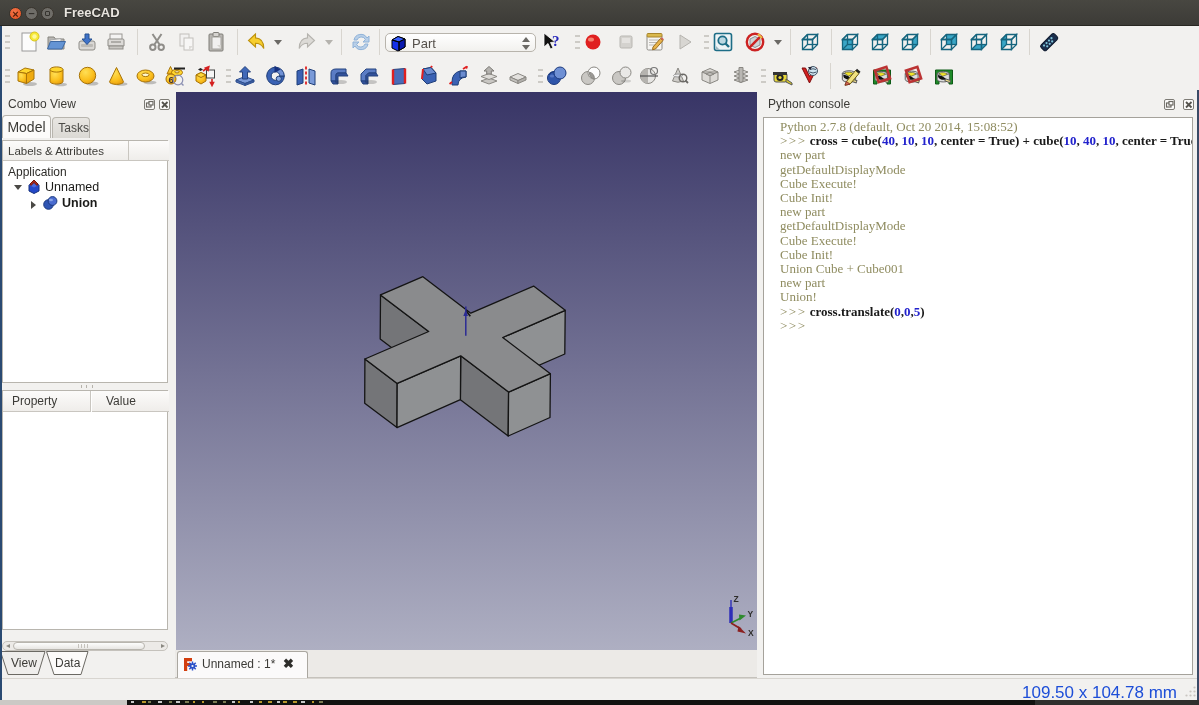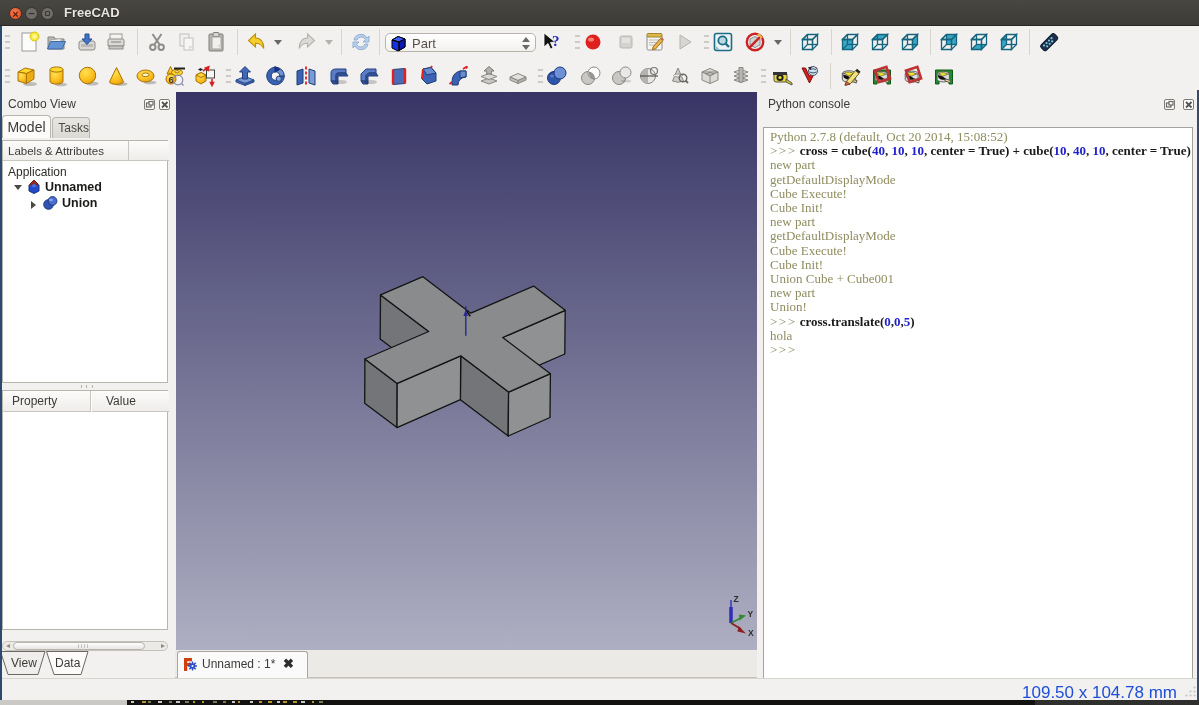--- a/index.html
+++ b/index.html
@@ -527,21 +527,21 @@
     <div class="abs" style="left:2px;top:50px;width:166px;height:243px;background:#fff;border:1px solid #b8b5ae">
       <div class="abs" style="left:0;top:0;width:126px;height:20px;background:linear-gradient(#fcfbfa,#efedea);border-right:1px solid #c9c6c0;border-bottom:1px solid #c9c6c0;font-size:11.5px;color:#3c3b37;line-height:20px;padding-left:5px">Labels &amp; Attributes</div>
       <div class="abs" style="left:126px;top:0;width:40px;height:20px;background:linear-gradient(#fcfbfa,#efedea);border-bottom:1px solid #c9c6c0"></div>
       <div class="abs" style="left:5px;top:24px;font-size:12px;color:#2e2d2a">Application</div>
       <div class="abs" style="left:11px;top:44px;width:0;height:0;border-left:4px solid transparent;border-right:4px solid transparent;border-top:5px solid #4a4945"></div>
       <svg class="abs" style="left:24px;top:38px" width="14" height="15" viewBox="0 0 14 15">
         <polygon points="2,6 7,3.5 12,6 12,12 7,14.5 2,12" fill="#2448c8" stroke="#16307e"></polygon>
         <polygon points="2,6 7,3.5 12,6 7,8.5" fill="#4a6ce0"></polygon>
         <path d="M3 5 L7 1 L11 5 L10 6.5 L7 3.5 L4 6.5 Z" fill="#b02a1a" stroke="#701508"></path>
       </svg>
-      <div class="abs" style="left:42px;top:39px;font-size:12.5px;font-weight:bold;color:#1a1a18">Unnamed</div>
+      <div class="abs" style="left:42px;top:39px;font-size:12.5px;font-weight:normal;color:#1a1a18">Unnamed</div>
       <div class="abs" style="left:28px;top:60px;width:0;height:0;border-top:4px solid transparent;border-bottom:4px solid transparent;border-left:5px solid #4a4945"></div>
       <svg class="abs" style="left:40px;top:55px" width="15" height="14" viewBox="0 0 15 14">
         <circle cx="5.5" cy="8.5" r="4.8" fill="#2f55b4" stroke="#1c3a80"></circle>
         <circle cx="9.5" cy="5" r="4.4" fill="#4a6cd0" stroke="#1c3a80"></circle>
         <ellipse cx="8" cy="4" rx="2" ry="1.3" fill="#8aa4e8"></ellipse>
       </svg>
       <div class="abs" style="left:59px;top:55px;font-size:12.5px;font-weight:bold;color:#1a1a18">Union</div>
     </div>
     <div class="abs" style="left:81px;top:295px;width:12px;height:3px;border-left:1px solid #b5b2ab;border-right:1px solid #b5b2ab;background:linear-gradient(90deg,transparent 45%,#b5b2ab 45%,#b5b2ab 55%,transparent 55%)"></div>
     <div class="abs" style="left:2px;top:300px;width:166px;height:240px;background:#fff;border:1px solid #b8b5ae">
@@ -608,36 +608,35 @@
 </div>
 <div class="abs" style="left:762px;top:90px;width:437px;height:588px;background:#f2f1ef">
     <div class="abs" style="left:6px;top:7px;font-size:12px;color:#3c3b37">Python console</div>
     <svg class="abs" style="left:402px;top:9px" width="31" height="12" viewBox="0 0 31 12">
       <rect x="0.5" y="0.5" width="10" height="10" rx="1.5" fill="#fcfbfa" stroke="#7d7b75"></rect>
       <rect x="2.5" y="4" width="4.5" height="4" fill="none" stroke="#6b6963" stroke-width="1.2"></rect>
       <rect x="5" y="2.5" width="4" height="3.5" fill="#fcfbfa" stroke="#6b6963" stroke-width="1.2"></rect>
       <rect x="19.5" y="0.5" width="10" height="10" rx="1.5" fill="#fcfbfa" stroke="#7d7b75"></rect>
       <path d="M22 3 L27.5 8.5 M27.5 3 L22 8.5" stroke="#55534d" stroke-width="1.8"></path>
     </svg>
-    <div class="abs" style="left:1px;top:37px;width:430px;height:558px;background:#fff;border:1px solid #a5a29b;font-family:'Liberation Serif',serif;font-size:13px;line-height:14.2px;color:#8f8c60;padding:2px 0 0 6px;white-space:nowrap;overflow:hidden">
+    <div class="abs" style="left:1px;top:27px;width:430px;height:558px;background:#fff;border:1px solid #a5a29b;font-family:'Liberation Serif',serif;font-size:13px;line-height:14.2px;color:#8f8c60;padding:2px 0 0 16px;white-space:nowrap;overflow:hidden">
       <div>Python 2.7.8 (default, Oct 20 2014, 15:08:52)</div>
       <div><span style="letter-spacing:1.5px">&gt;&gt;&gt;</span> <b style="color:#1a1a1a">cross = cube(</b><b style="color:#2222cc">40</b><b style="color:#1a1a1a">, </b><b style="color:#2222cc">10</b><b style="color:#1a1a1a">, </b><b style="color:#2222cc">10</b><b style="color:#1a1a1a">, center = True) + cube(</b><b style="color:#2222cc">10</b><b style="color:#1a1a1a">, </b><b style="color:#2222cc">40</b><b style="color:#1a1a1a">, </b><b style="color:#2222cc">10</b><b style="color:#1a1a1a">, center = True)</b></div>
       <div>new part</div>
       <div>getDefaultDisplayMode</div>
       <div>Cube Execute!</div>
       <div>Cube Init!</div>
       <div>new part</div>
       <div>getDefaultDisplayMode</div>
       <div>Cube Execute!</div>
       <div>Cube Init!</div>
       <div>Union Cube + Cube001</div>
       <div>new part</div>
       <div>Union!</div>
       <div><span style="letter-spacing:1.5px">&gt;&gt;&gt;</span> <b style="color:#1a1a1a">cross.translate(</b><b style="color:#2222cc">0</b><b style="color:#1a1a1a">,</b><b style="color:#2222cc">0</b><b style="color:#1a1a1a">,</b><b style="color:#2222cc">5</b><b style="color:#1a1a1a">)</b></div>
-      <div>hola</div>
       <div><span style="letter-spacing:1.5px">&gt;&gt;&gt;</span></div>
     </div>
   </div>
 <div class="abs" style="left:0;top:678px;width:1199px;height:22px;background:#f2f1ef;border-top:1px solid #d8d5d0">
 <div class="abs" style="right:22px;top:4px;font-size:17px;color:#1d4ed8">109.50 x 104.78 mm</div>
 <svg class="abs" style="right:2px;top:6px" width="13" height="13">
       <g fill="#c9c6c0">
         <circle cx="10.5" cy="2.5" r="1.1"></circle>
         <circle cx="6.5" cy="6.5" r="1.1"></circle>
         <circle cx="10.5" cy="6.5" r="1.1"></circle>

